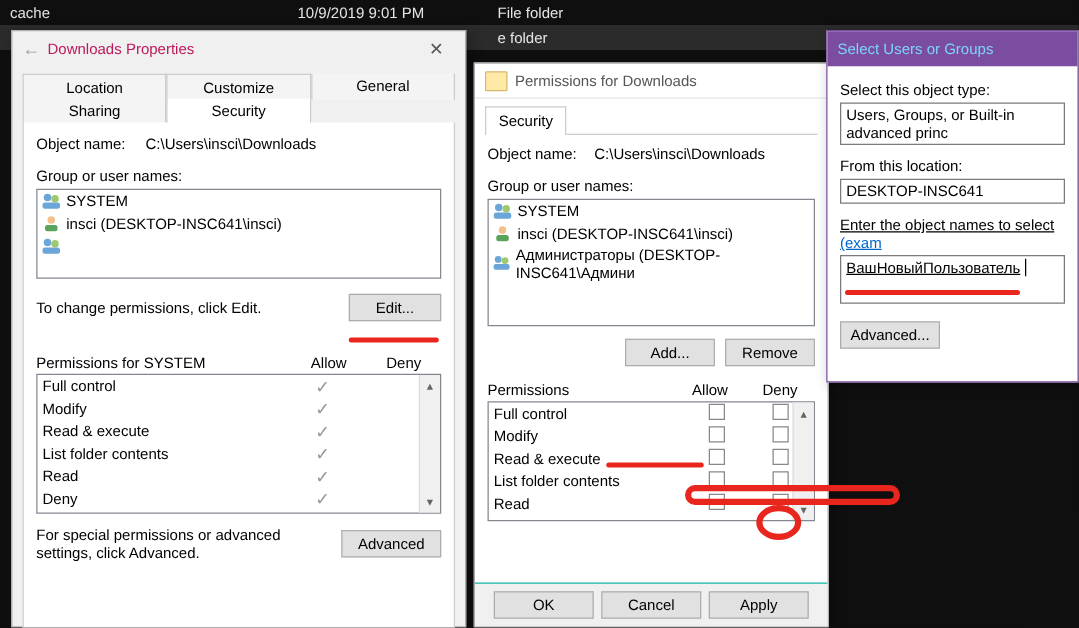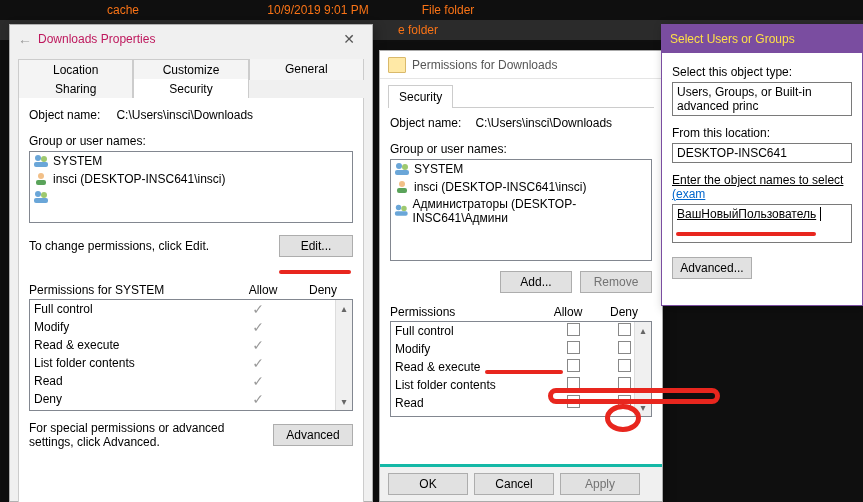--- a/index.html
+++ b/index.html
@@ -1,33 +1,33 @@
 <!DOCTYPE html>
 <html><head>
 <meta charset="utf-8">
 <style>
   * { box-sizing: border-box; font-family: "Segoe UI", Tahoma, sans-serif; font-size: 12px; }
   body { margin: 0; background: #0f0f0f; width: 863px; height: 502px; overflow: hidden; position: relative; color: #000; }
   
   
-  .explorer-bg { position: absolute; top: 0; left: 0; right: 0; height: 40px; color: #f97316; text-align: center; }
+  .explorer-bg { position: absolute; top: 0; left: 0; right: 0; height: 40px; color: #e5e5e5; }
   .explorer-row1 { position: absolute; top: 0; left: 8px; right: 0; display: flex; height: 20px; align-items: center; }
   .explorer-row2 { position: absolute; top: 20px; left: 0; right: 0; background: #2b2b2b; height: 20px; display: flex; align-items: center; }
   .explorer-cell1 { width: 230px; }
   .explorer-cell2 { width: 160px; }
   .explorer-cell3 { width: 100px; }
   
   
   .dlg { position: absolute; background: #fff; border: 1px solid #888; box-shadow: 3px 3px 10px rgba(0,0,0,0.3); }
   .titlebar { display: flex; align-items: center; height: 28px; padding: 0 8px; }
   .titlebar .title { flex: 1; }
   .titlebar .close { width: 30px; text-align: center; font-size: 14px; color: #555; }
   .titlebar .back { width: 20px; color: #999; font-size: 14px; }
   .btn { display: inline-block; background: #e1e1e1; border: 1px solid #adadad; padding: 3px 0; text-align: center; min-width: 80px; font-size: 12px; }
-  .btn.disabled { color: #737373; }
+  .btn.disabled { color: #000000; }
   
   .tabstrip { display: flex; border-bottom: 1px solid #ccc; position: relative; }
   .tab { padding: 4px 10px; border: 1px solid transparent; border-bottom: none; margin-bottom: -1px; }
   .tab.active { border-color: #ccc; background: #fff; }
   
   .listbox { border: 1px solid #828790; background: #fff; overflow-y: auto; position: relative; }
   .listrow { display: flex; align-items: center; gap: 4px; padding: 1px 3px; }
   .icon { width: 16px; height: 16px; display: inline-block; }
   
   .permtable { border: 1px solid #828790; background: #fff; position: relative; }
@@ -56,26 +56,26 @@
   
   
   .permeditor { left: 379px; top: 50px; width: 284px; height: 452px; background: #fff; border:1px solid #aaa; }
   .permeditor .titlebar { border-bottom: 1px solid #e5e5e5; color:#555; }
   .permeditor .tabstrip { margin: 6px 8px 0 8px; }
   .permeditor .body { padding: 8px 10px; }
   .folder-icon { width:18px; height:16px; background:#ffe9a6; border:1px solid #d9b96b; border-radius:1px; display:inline-block; margin-right:6px; }
   
   
   .selusers { left: 661px; top: 24px; width: 202px; height: 282px; background:#fff; border:1px solid #7a4da0; }
-  .selusers .titlebar { background: #7a4da0; color: #fde047; }
+  .selusers .titlebar { background: #7a4da0; color: #7dd3fc; }
   .selusers .body { padding: 8px 10px; }
   .selusers .fld { width: 100%; border:1px solid #7a7a7a; padding: 2px 4px; font-size:12px; background:#fff; display:block; }
   .lbl { margin: 4px 0 3px 0; }
   
-  .bottombar { position: absolute; bottom: 0; left: 0; right: 0; border-top: 3px solid #14b8a6; display:flex; justify-content:flex-start; gap:6px; padding:6px 8px; background:#f0f0f0; }
+  .bottombar { position: absolute; bottom: 0; left: 0; right: 0; border-top: 1px solid #14b8a6; display:flex; justify-content:center; gap:6px; padding:6px 8px; background:#f0f0f0; }
   
 </style>
 </head>
 <body>
 
 <div class="explorer-bg">
   <div class="explorer-row1">
     <div class="explorer-cell1">cache</div>
     <div class="explorer-cell2">10/9/2019 9:01 PM</div>
     <div class="explorer-cell3">File folder</div>

